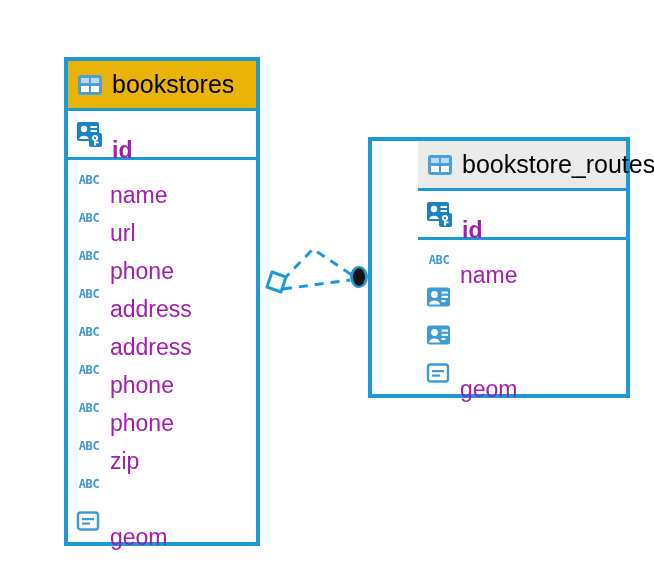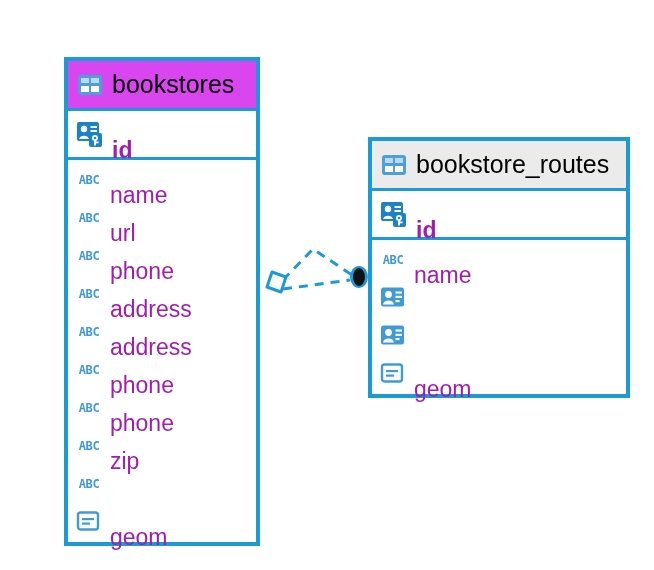--- a/index.html
+++ b/index.html
@@ -101,21 +101,21 @@
     </g>
 
     <g>
       <ellipse cx="359" cy="277" rx="9" ry="11" fill="#1b9ad6"></ellipse>
       <ellipse cx="359" cy="277" rx="6" ry="9" fill="#111111"></ellipse>
     </g>
   </svg>
 
   <div class="entity" style="left:64px; top:57px; width:196px; height:489px;">
 
-    <div class="entity-header" style="height:50px; background:#d946ef;">
+    <div class="entity-header" style="height:50px; background:#eab308;">
       <span class="icon">
         <svg width="26" height="22" viewBox="0 0 26 22" xmlns="http://www.w3.org/2000/svg">
           <rect x="1" y="1" width="24" height="20" rx="3" fill="#4a9fdc"></rect>
           <rect x="4" y="4" width="8" height="5" fill="#bcd9ef"></rect>
           <rect x="14" y="4" width="8" height="5" fill="#bcd9ef"></rect>
           <rect x="4" y="12" width="8" height="6" fill="#ffffff"></rect>
           <rect x="14" y="12" width="8" height="6" fill="#ffffff"></rect>
         </svg>
       </span>
       <span class="title">bookstores</span>
@@ -222,21 +222,21 @@
             <rect x="2" y="2.5" width="20" height="17" rx="2.5" fill="#ffffff" stroke="#3f9ad8" stroke-width="2.4"></rect>
             <rect x="6" y="8" width="12" height="2.2" fill="#3f9ad8"></rect>
             <rect x="6" y="12.5" width="8" height="2.2" fill="#3f9ad8"></rect>
           </svg>
         </span>
         <span class="fname">geom</span>
       </div>
     </div>
   </div>
 
-  <div class="entity" style="left:368px; top:137px; width:262px; height:261px;">
+  <div class="entity" style="left:368px; top:137px; width:262px; height:261px;padding-left:46px;">
 
     <div class="entity-header" style="height:50px; background:#ebebeb;">
       <span class="icon">
         <svg width="26" height="22" viewBox="0 0 26 22" xmlns="http://www.w3.org/2000/svg">
           <rect x="1" y="1" width="24" height="20" rx="3" fill="#4a9fdc"></rect>
           <rect x="4" y="4" width="8" height="5" fill="#bcd9ef"></rect>
           <rect x="14" y="4" width="8" height="5" fill="#bcd9ef"></rect>
           <rect x="4" y="12" width="8" height="6" fill="#ffffff"></rect>
           <rect x="14" y="12" width="8" height="6" fill="#ffffff"></rect>
         </svg>

